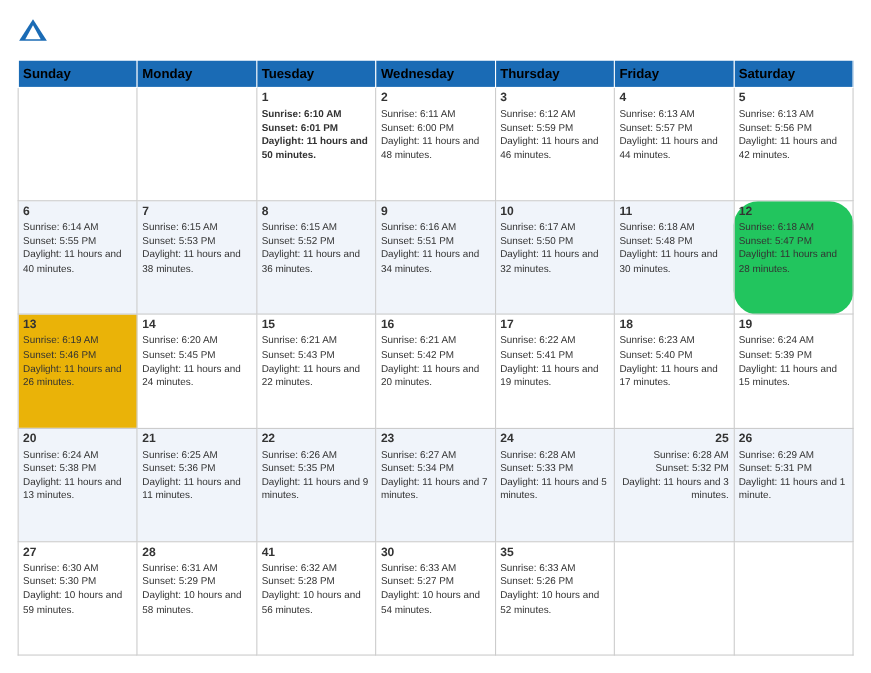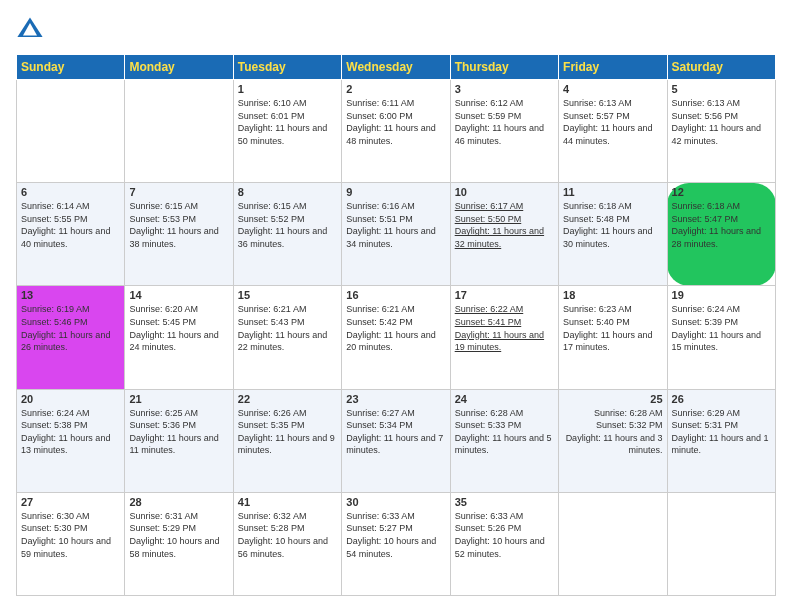--- a/index.html
+++ b/index.html
@@ -54,21 +54,21 @@
       color: #333;
     }
     .calendar {
       width: 100%;
       border-collapse: collapse;
       flex: 1;
       table-layout: fixed;
     }
     .calendar th {
       background: #1a6bb5;
-      color: #fde047;
+      color: #000000;
       font-size: 12px;
       font-weight: bold;
       padding: 5px 4px;
       text-align: left;
       border: 1px solid #fff;
     }
     .calendar td {
       vertical-align: top;
       border: 1px solid #ccc;
       padding: 3px 4px;
@@ -127,21 +127,21 @@
           <th>Friday</th>
           <th>Saturday</th>
         </tr>
     </thead>
     <tbody id="calendar-body">
     <tr>
           <td class="empty-cell"></td>
           <td class="empty-cell"></td>
           <td style="background: rgb(255, 255, 255);">
             <span class="day-num">1</span>
-            <div class="day-info" style="white-space: pre-line;">Sunrise: 6:10 AM
+            <div class="day-info" style="white-space: pre-line; font-weight: bold;">Sunrise: 6:10 AM
 Sunset: 6:01 PM
 Daylight: 11 hours and 50 minutes.</div>
           </td>
           <td style="background: rgb(255, 255, 255);">
             <span class="day-num">2</span>
             <div class="day-info" style="white-space: pre-line;">Sunrise: 6:11 AM
 Sunset: 6:00 PM
 Daylight: 11 hours and 48 minutes.</div>
           </td>
           <td style="background: rgb(255, 255, 255);">
@@ -183,39 +183,39 @@
 Daylight: 11 hours and 36 minutes.</div>
           </td>
           <td style="background: rgb(240, 244, 250);">
             <span class="day-num">9</span>
             <div class="day-info" style="white-space: pre-line;">Sunrise: 6:16 AM
 Sunset: 5:51 PM
 Daylight: 11 hours and 34 minutes.</div>
           </td>
           <td style="background: rgb(240, 244, 250);">
             <span class="day-num">10</span>
-            <div class="day-info" style="white-space: pre-line; text-decoration: underline;">Sunrise: 6:17 AM
+            <div class="day-info" style="white-space: pre-line;">Sunrise: 6:17 AM
 Sunset: 5:50 PM
 Daylight: 11 hours and 32 minutes.</div>
           </td>
           <td style="background: rgb(240, 244, 250);">
             <span class="day-num">11</span>
             <div class="day-info" style="white-space: pre-line;">Sunrise: 6:18 AM
 Sunset: 5:48 PM
 Daylight: 11 hours and 30 minutes.</div>
           </td>
           <td style="background: #22c55e; border-radius: 22px;">
             <span class="day-num">12</span>
             <div class="day-info" style="white-space: pre-line;">Sunrise: 6:18 AM
 Sunset: 5:47 PM
 Daylight: 11 hours and 28 minutes.</div>
           </td>
         </tr>
         <tr>
-          <td style="background: #d946ef;">
+          <td style="background: #eab308;">
             <span class="day-num">13</span>
             <div class="day-info" style="white-space: pre-line;">Sunrise: 6:19 AM
 Sunset: 5:46 PM
 Daylight: 11 hours and 26 minutes.</div>
           </td>
           <td style="background: rgb(255, 255, 255);">
             <span class="day-num">14</span>
             <div class="day-info" style="white-space: pre-line;">Sunrise: 6:20 AM
 Sunset: 5:45 PM
 Daylight: 11 hours and 24 minutes.</div>
@@ -227,21 +227,21 @@
 Daylight: 11 hours and 22 minutes.</div>
           </td>
           <td style="background: rgb(255, 255, 255);">
             <span class="day-num">16</span>
             <div class="day-info" style="white-space: pre-line;">Sunrise: 6:21 AM
 Sunset: 5:42 PM
 Daylight: 11 hours and 20 minutes.</div>
           </td>
           <td style="background: rgb(255, 255, 255);">
             <span class="day-num">17</span>
-            <div class="day-info" style="white-space: pre-line; text-decoration: underline;">Sunrise: 6:22 AM
+            <div class="day-info" style="white-space: pre-line;">Sunrise: 6:22 AM
 Sunset: 5:41 PM
 Daylight: 11 hours and 19 minutes.</div>
           </td>
           <td style="background: rgb(255, 255, 255);">
             <span class="day-num">18</span>
             <div class="day-info" style="white-space: pre-line;">Sunrise: 6:23 AM
 Sunset: 5:40 PM
 Daylight: 11 hours and 17 minutes.</div>
           </td>
           <td style="background: rgb(255, 255, 255);">

